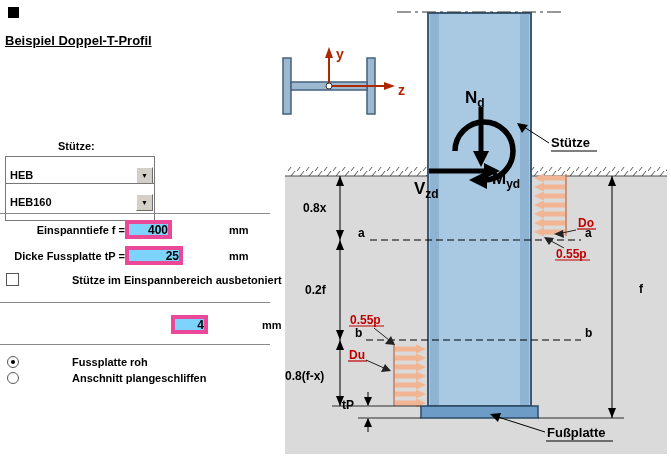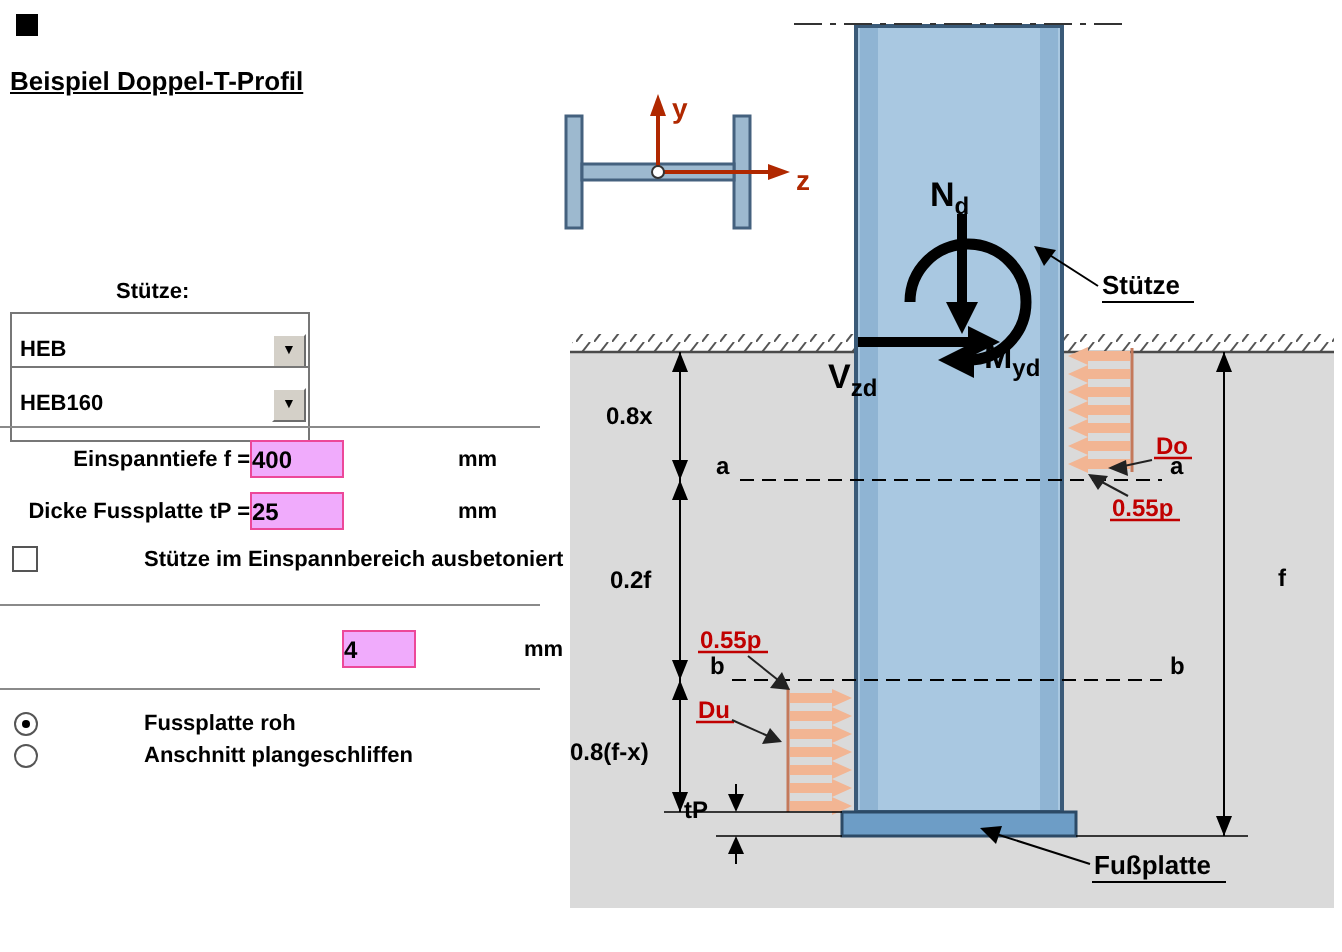--- a/index.html
+++ b/index.html
@@ -18,22 +18,22 @@
   .sep { position:absolute; left:0; width:270px; height:1px; background:#8a8a8a; }
 
   .combo { position:absolute; height:38px; width:150px; background:#fff;
            border:1px solid #777; display:flex; align-items:center; }
   .combo-text { flex:1; font-size:11px; font-weight:bold; padding-left:4px; }
   .combo-btn  { width:17px; height:17px; margin-right:1px; background:#d4d0c8;
                 border:1px solid; border-color:#fff #6d6d6d #6d6d6d #fff;
                 display:flex; align-items:center; justify-content:center; cursor:default; }
   .combo-arrow{ font-size:7px; line-height:1; color:#000; }
 
-  .txt { position:absolute; height:19px; border:1px solid #ec4899; background:#f0abfc;
-         font:bold 12px "Liberation Sans", sans-serif; text-align:left; }
+  .txt { position:absolute; height:19px; border:4px solid #ec4899; background:#7dd3fc;
+         font:bold 12px "Liberation Sans", sans-serif; text-align:right; }
 
   .checkbox { position:absolute; width:13px; height:13px; background:#fff; border:1px solid #555; }
 
   .radio { position:absolute; width:12px; height:12px; border-radius:50%;
            background:#fff; border:1px solid #555; }
   .radio.checked::after { content:""; position:absolute; left:3px; top:3px;
                           width:4px; height:4px; border-radius:50%; background:#000; }
 
   .diagram { position:absolute; left:0; top:0; }
 
@@ -70,21 +70,21 @@
     </span>
   </div>
 
   <div class="sep" style="top:213px"></div>
 
   <div class="lbl lbl-sm" style="right:546px;top:224px">Einspanntiefe f =</div>
   <input class="txt" style="left: 125px; top: 220px; width: 47px;" value="400">
   <div class="lbl" style="left:181px;top:224px">mm</div>
 
   <div class="lbl lbl-sm" style="right:546px;top:250px">Dicke Fussplatte tP =</div>
-  <input class="txt" style="left: 125px; top: 246px; width: 47px;" value="25">
+  <input class="txt" style="left: 125px; top: 246px; width: 58px;" value="25">
   <div class="lbl" style="left:181px;top:250px">mm</div>
 
   <span class="checkbox" style="left:6px;top:273px"></span>
   <div class="lbl" style="left:24px;top:274px">Stütze im Einspannbereich ausbetoniert</div>
 
   <div class="sep" style="top:302px"></div>
 
   <input class="txt" style="left: 171px; top: 315px; width: 37px;" value="4">
   <div class="lbl" style="left:214px;top:319px">mm</div>
 

